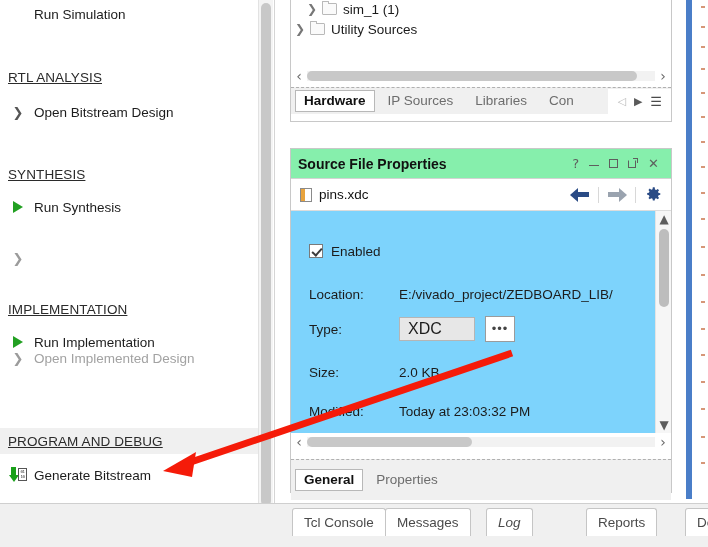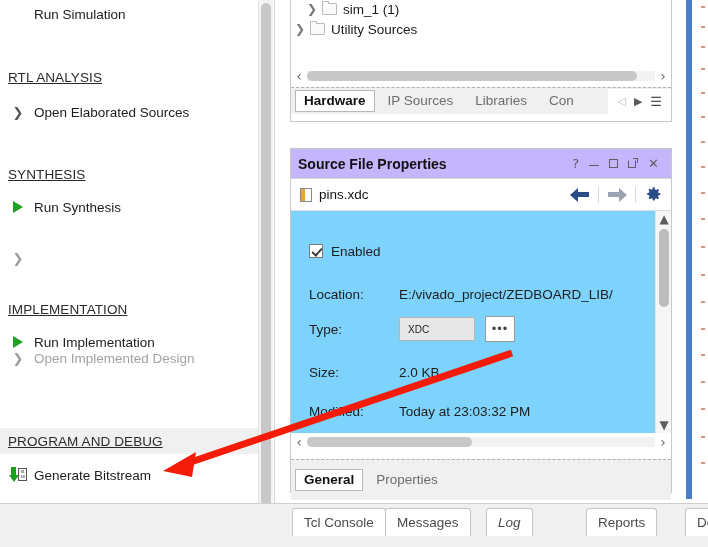--- a/index.html
+++ b/index.html
@@ -240,21 +240,21 @@
     left: 290px; top: 148px;
     width: 382px; height: 345px;
     background: #ffffff;
     border: 1px solid #c8c8c8;
     box-sizing: border-box;
   }
   #sfp-title {
     position: absolute;
     left: 0; top: 0; right: 0;
     height: 30px;
-    background: #c4b5fd;
+    background: #86efac;
     border-bottom: 1px solid #d3d3d3;
     display: flex;
     align-items: center;
     box-sizing: border-box;
   }
   #sfp-title .t {
     font-size: 14px;
     font-weight: bold;
     color: #111;
     padding-left: 7px;
@@ -396,21 +396,21 @@
     border-width: 0 2px 2px 0;
     transform: rotate(42deg);
   }
   .type-field {
     width: 76px; height: 24px;
     background: #e7e7e7;
     border: 1px solid #b5b5b5;
     box-sizing: border-box;
     display: flex; align-items: center;
     padding-left: 8px;
-    font-size: 10px; color: #1c1c1c;
+    font-size: 16px; color: #1c1c1c;
   }
   .ellipsis-btn {
     width: 30px; height: 26px;
     margin-left: 10px;
     background: #ffffff;
     border: 1px solid #9b9b9b;
     box-sizing: border-box;
     display: flex; align-items: center; justify-content: center;
     font-size: 13px; color: #444; letter-spacing: 1px;
     line-height: 6px;
@@ -516,21 +516,21 @@
     <span class="flow-label">Run Simulation</span>
   </div>
 
   <div class="flow-head" style="top:64px;">
     <span>RTL ANALYSIS</span>
   </div>
   <div class="flow-item" style="left:8px; top:101px;">
     <span class="flow-ico">
         <span class="chev">❯</span>
       </span>
-    <span class="flow-label">Open Elaborated Sources</span>
+    <span class="flow-label">Open Bitstream Design</span>
   </div>
 
   <div class="flow-head" style="top:161px;">
     <span>SYNTHESIS</span>
   </div>
   <div class="flow-item" style="left:8px; top:196px;">
     <span class="flow-ico">
         <span class="tri-run"></span>
       </span>
     <span class="flow-label">Run Synthesis</span>

